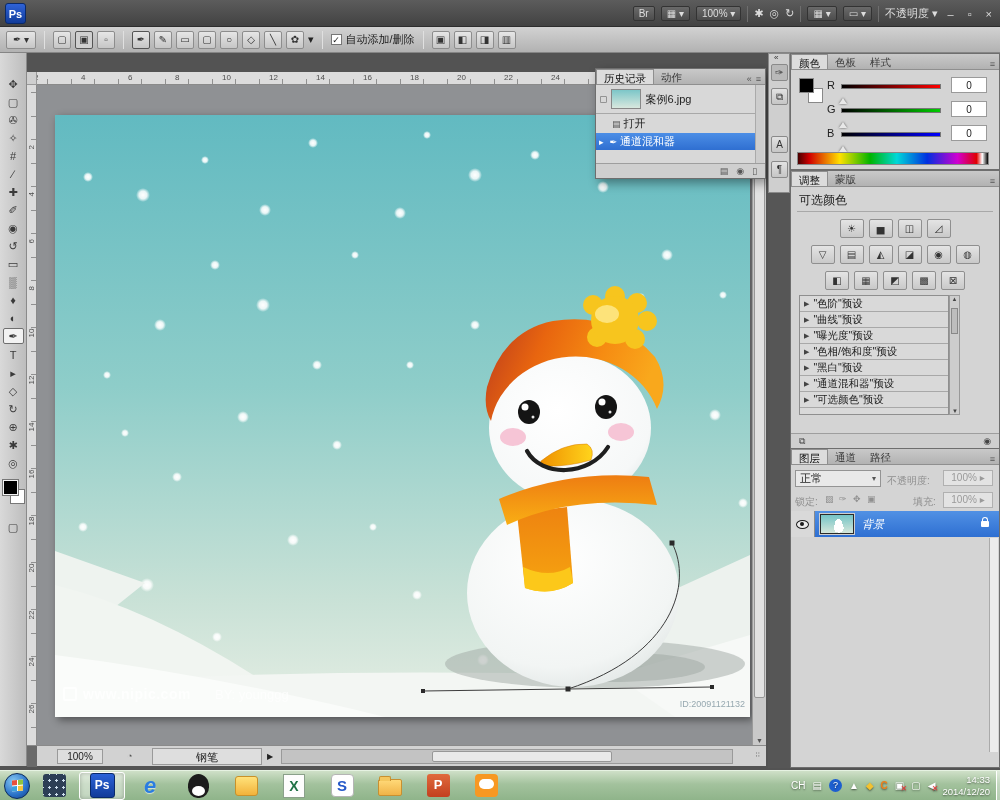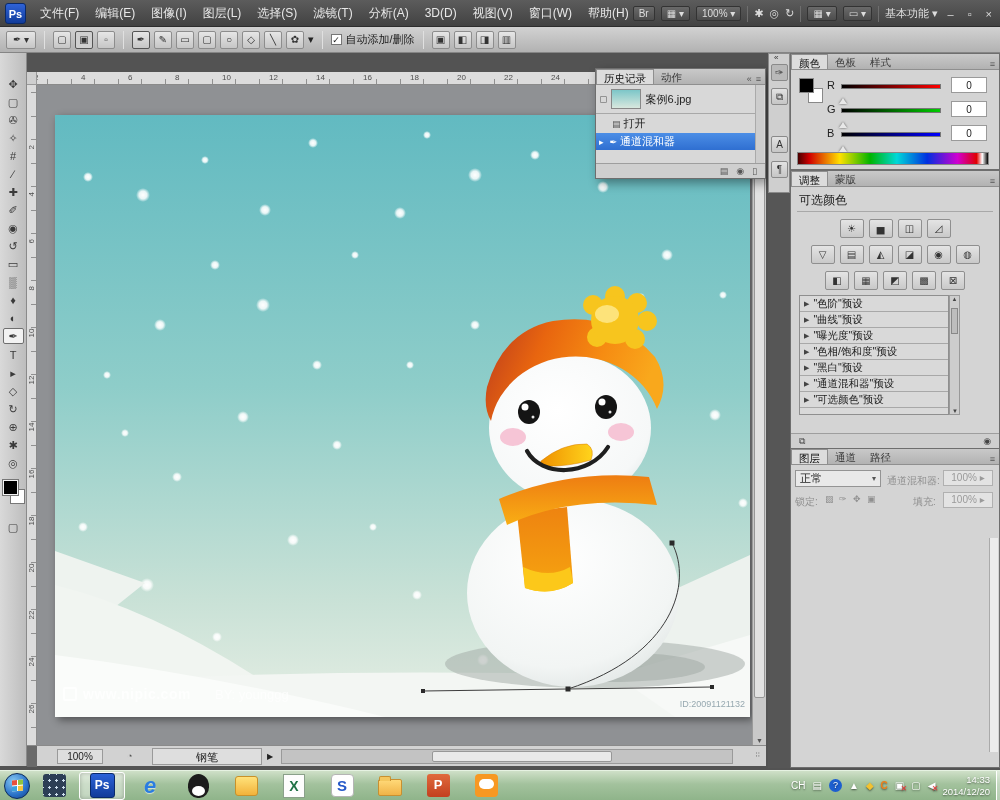--- a/index.html
+++ b/index.html
@@ -120,36 +120,33 @@
   #clock{text-align:right;font-size:9.5px;line-height:1.2;}
   #showdesk{position:absolute;right:0;top:0;width:4px;height:30px;background:rgba(255,255,255,.35);border-left:1px solid #fff;}
 </style>
 </head>
 <body>
 
 <div id="root">
 
   <div id="menubar">
     <div id="pslogo">Ps</div>
-    <div style="position:absolute;left:32px;top:0;">
-      <span class="menuitem">文件(F)</span><span class="menuitem">编辑(E)</span><span class="menuitem">图像(I)</span><span class="menuitem">图层(L)</span><span class="menuitem">选择(S)</span><span class="menuitem">滤镜(T)</span><span class="menuitem">分析(A)</span><span class="menuitem">3D(D)</span><span class="menuitem">视图(V)</span><span class="menuitem">窗口(W)</span><span class="menuitem">帮助(H)</span>
-    </div>
     <div class="mright">
       <span class="mbtn">Br</span>
       <span class="mbtn"><span>▦</span> <span>▾</span></span>
       <span class="mbtn"><span>100%</span> <span>▾</span></span>
       <span class="msep"></span>
       <span>✱</span>
       <span>◎</span>
       <span>↻</span>
       <span class="msep"></span>
       <span class="mbtn"><span>▦</span> <span>▾</span></span>
       <span class="mbtn"><span>▭</span> <span>▾</span></span>
       <span class="msep"></span>
-      <span><span>基本功能</span> <span>▾</span></span>
+      <span><span>不透明度</span> <span>▾</span></span>
       <span class="winctl">–</span>
       <span class="winctl">▫</span>
       <span class="winctl">×</span>
     </div>
   </div>
 
   <div id="optionsbar">
     <span class="obtn" style="width:30px"><span>✒</span> <span>▾</span></span>
     <span class="osep"></span>
     <span class="obtn">▢</span>
@@ -555,29 +552,37 @@
     <div class="panel" style="left:0;top:395px;width:210px;height:320px;">
       <div class="tabbar">
         <span class="ptab on">图层</span>
         <span class="ptab">通道</span>
         <span class="ptab">路径</span>
         <span class="pmenuicons">
             <span>≡</span>
           </span>
       </div>
       <div class="lsel" style="left:4px;top:21px;width:86px;height:17px;"><span>正常</span><span style="float:right;font-size:8px;color:#555;">▾</span></div>
-      <span class="lgray" style="left:96px;top:25px;">通道混和器:</span>
+      <span class="lgray" style="left:96px;top:25px;">不透明度:</span>
       <div class="lbox" style="left:152px;top:21px;width:50px;height:16px;"><span>100%</span> <span>▸</span></div>
       <span class="lgray" style="left:4px;top:46px;">锁定:</span>
       <span style="position:absolute;left:34px;top:45px;font-size:9px;color:#8f8f8f;">▨</span>
       <span style="position:absolute;left:48px;top:45px;font-size:9px;color:#8f8f8f;">✑</span>
       <span style="position:absolute;left:62px;top:45px;font-size:9px;color:#8f8f8f;">✥</span>
       <span style="position:absolute;left:76px;top:45px;font-size:9px;color:#8f8f8f;">▣</span>
       <span class="lgray" style="left:122px;top:46px;">填充:</span>
       <div class="lbox" style="left:152px;top:43px;width:50px;height:16px;"><span>100%</span> <span>▸</span></div>
+      <div id="layerrow">
+        <div class="eyecell">
+            <div class="eyeico"></div>
+          </div>
+        <div class="lthumb"></div>
+        <span class="lname">背景</span>
+        <div class="lockico"></div>
+      </div>
       <div id="layerscroll"></div>
     </div>
   </div>
 
   <div id="taskbar">
     <div id="startorb">
       <div class="flag">
         <i style="background:#e8503a;"></i>
           <i style="background:#8ec441;"></i>
           <i style="background:#3aa0dc;"></i>

